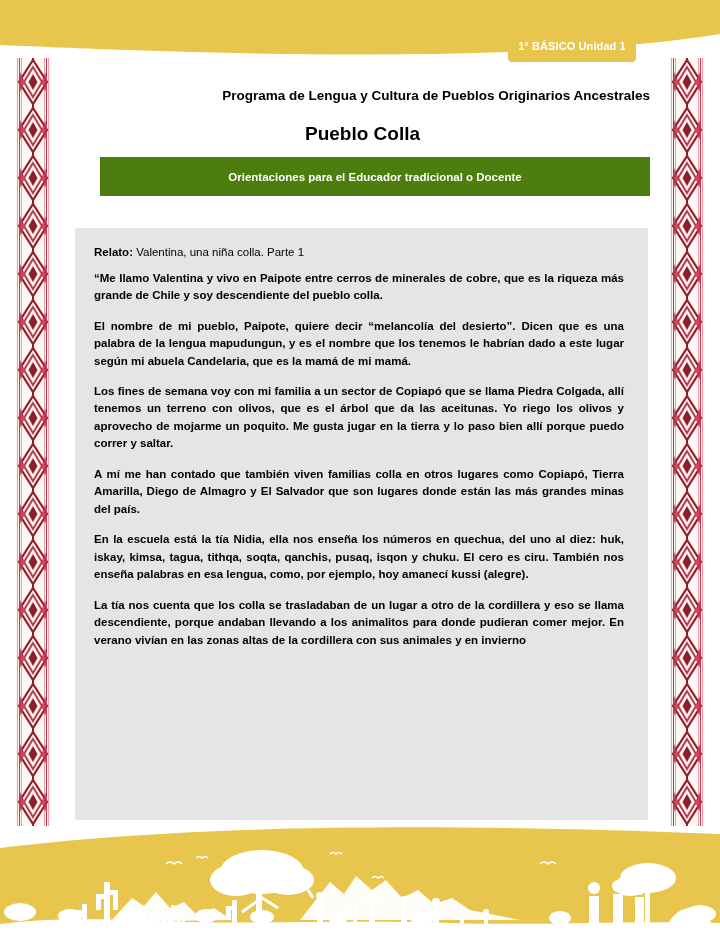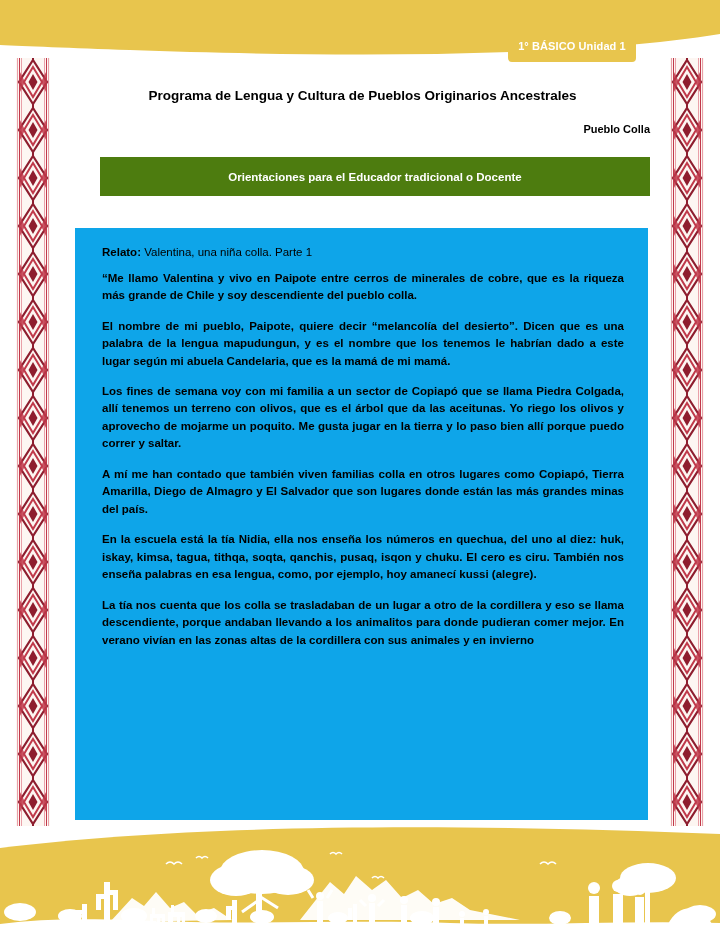--- a/index.html
+++ b/index.html
@@ -71,33 +71,33 @@
     width: 720px;
     height: 760px;
     z-index: 2;
   }
 
   .doc-title {
     position: absolute;
     left: 75px;
     top: 24px;
     width: 575px;
-    text-align: center;
+    text-align: right;
     font-size: 13.5px;
     font-weight: bold;
     color: #000000;
     line-height: 1.5;
   }
   .doc-subtitle {
     position: absolute;
     left: 75px;
     top: 61px;
     width: 575px;
-    text-align: right;
-    font-size: 11px;
+    text-align: center;
+    font-size: 19px;
     font-weight: bold;
     color: #000000;
   }
 
   .red-bar {
     position: absolute;
     left: 100px;
     top: 95px;
     width: 550px;
     height: 39px;
@@ -112,23 +112,23 @@
     font-weight: bold;
     text-align: center;
   }
 
   .content-box {
     position: absolute;
     left: 75px;
     top: 166px;
     width: 573px;
     height: 592px;
-    background: #0ea5e9;
+    background: #e5e5e5;
     box-sizing: border-box;
-    padding: 16px 24px 10px 27px;
+    padding: 16px 24px 10px 19px;
     overflow: hidden;
   }
 
   .relato-line {
     font-size: 11.5px;
     color: #000000;
     margin: 0 0 9px 0;
     line-height: 1.45;
   }
   .relato-line .lbl { font-weight: bold; }

